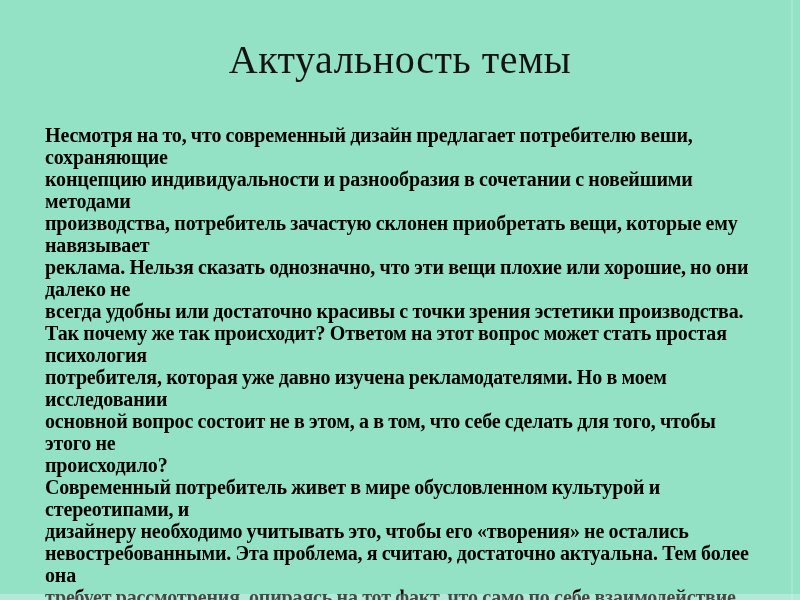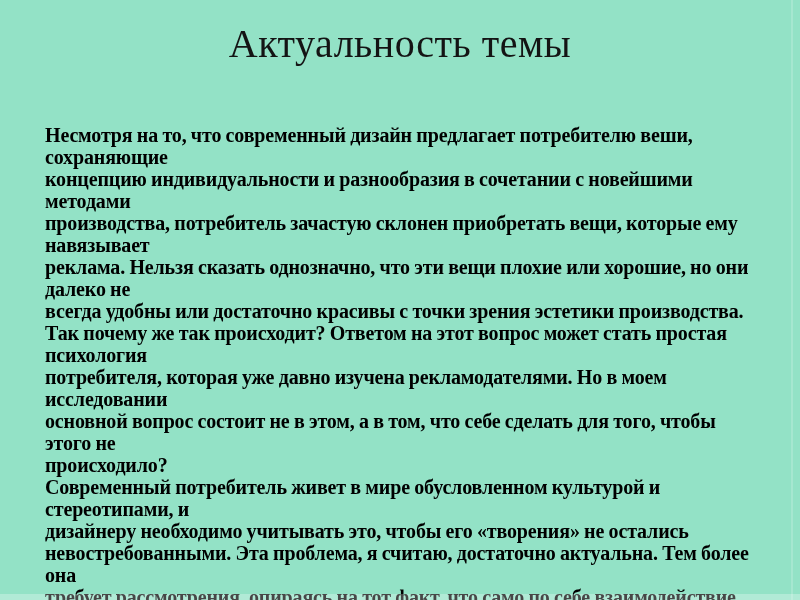--- a/index.html
+++ b/index.html
@@ -17,21 +17,21 @@
     width: 800px;
     height: 600px;
     background: #93e2c6;
     font-family: "Liberation Serif", "DejaVu Serif", serif;
   }
   .slide-title {
     position: absolute;
     top: 20px;
     left: 0;
     right: 0;
-    margin: 0;
+    margin: 16px;
     text-align: center;
     font-size: 40px;
     font-weight: 400;
     color: #141414;
     letter-spacing: 0.5px;
   }
   .slide-body {
     position: absolute;
     left: 45px;
     top: 124px;

